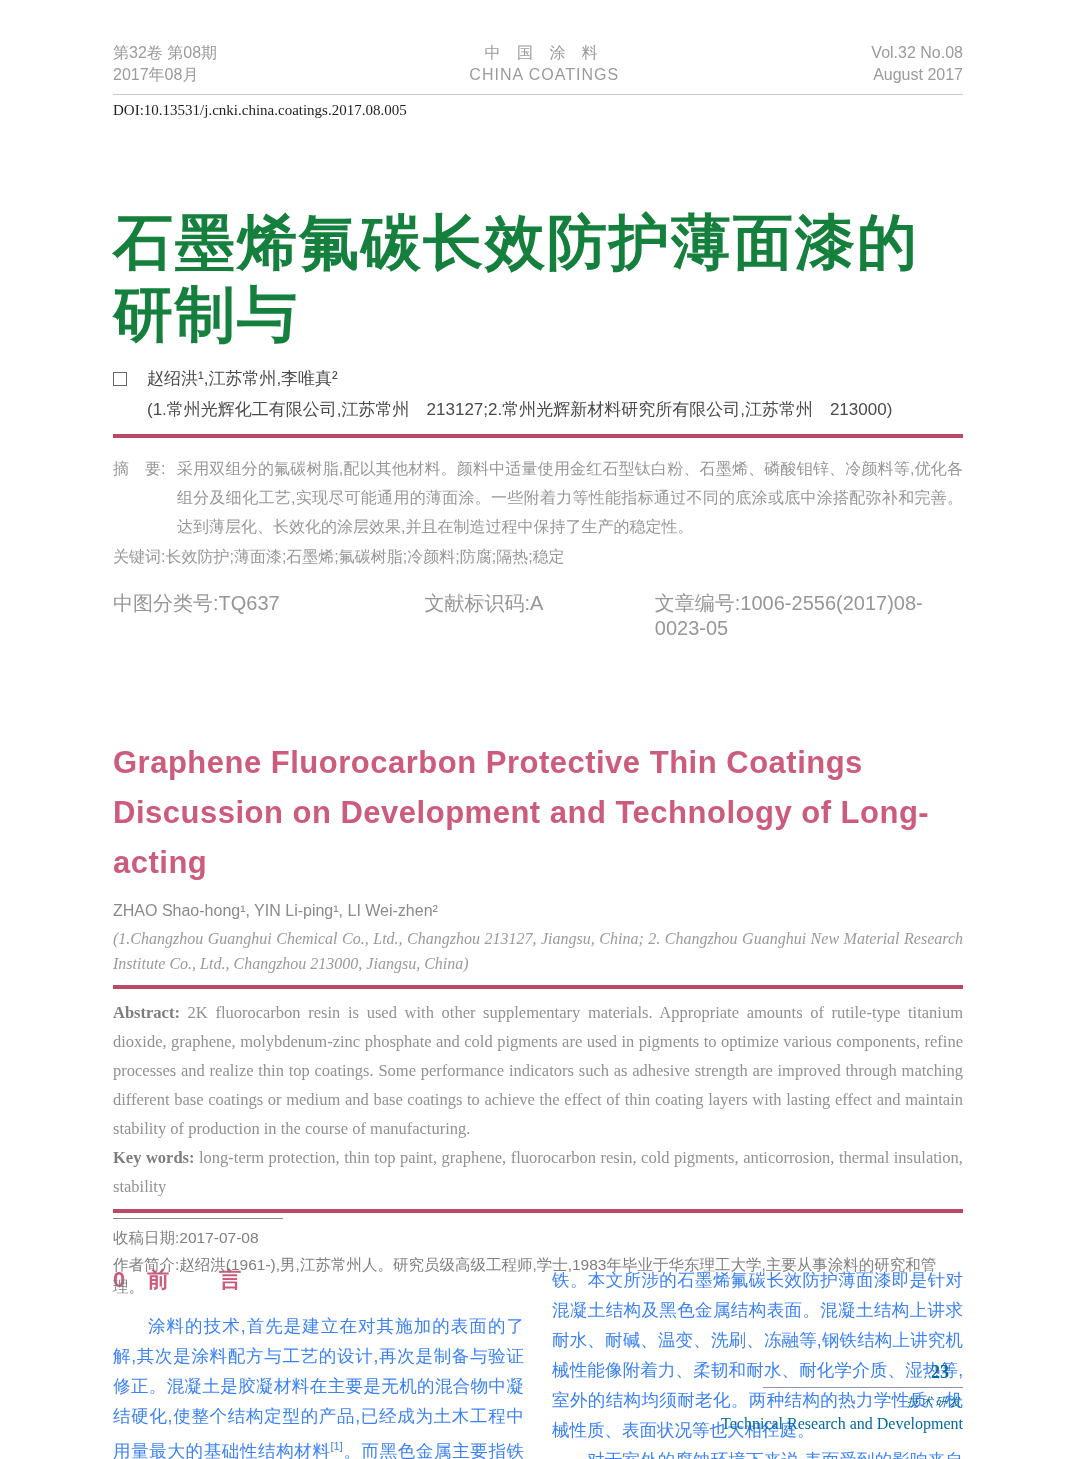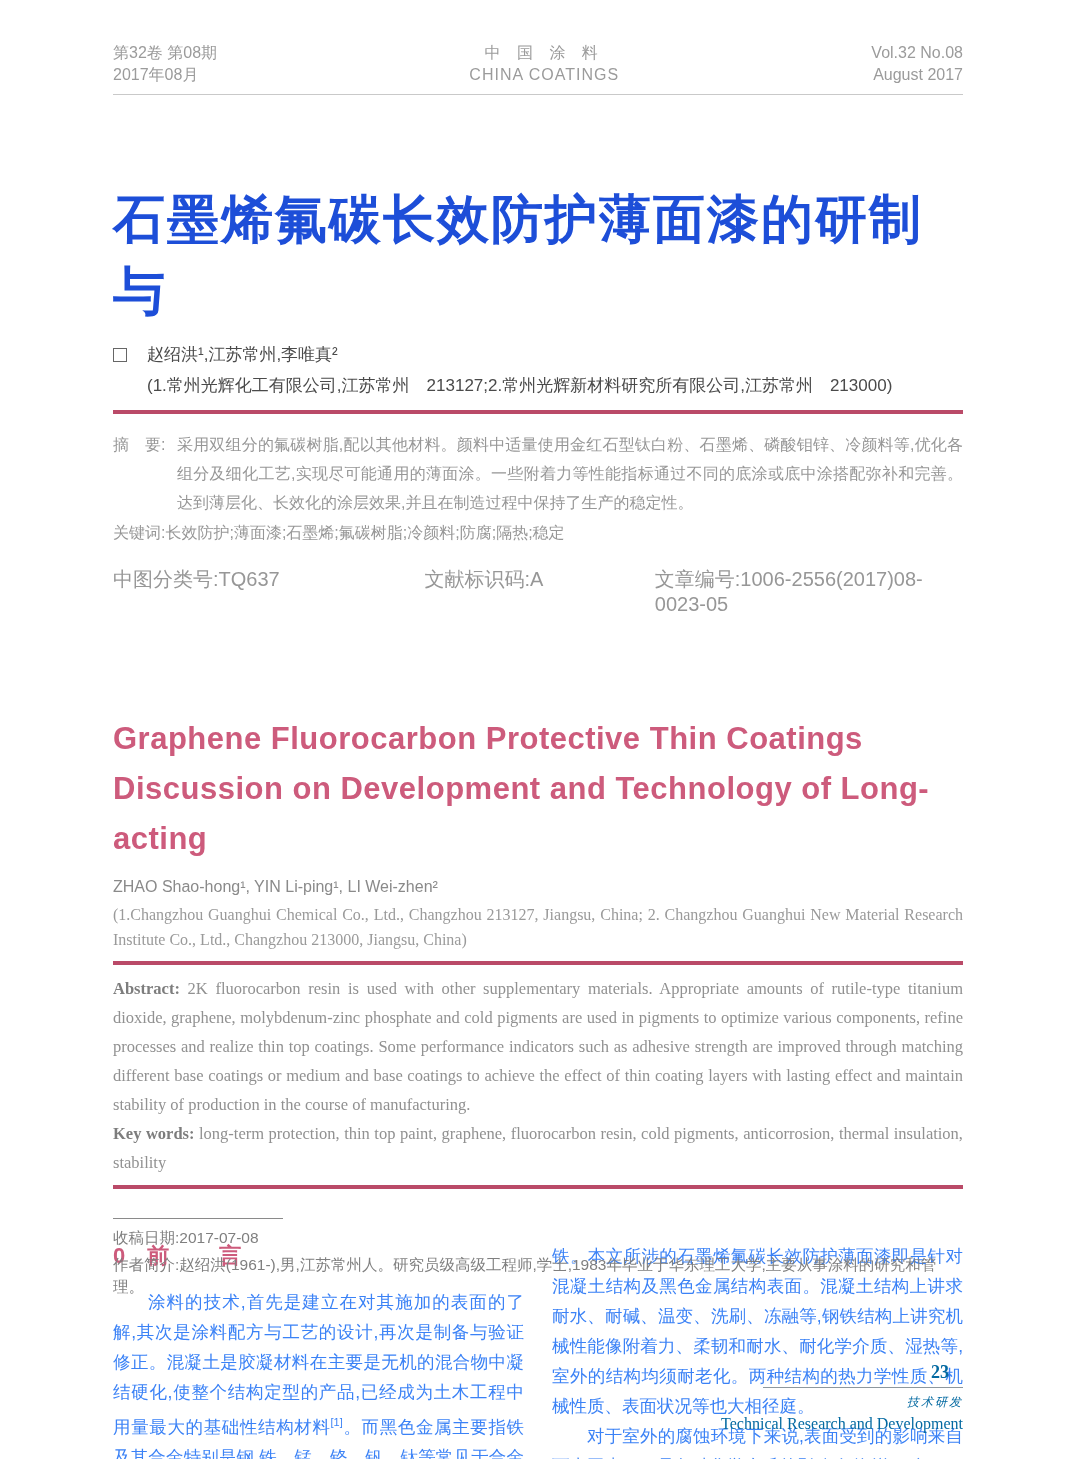--- a/index.html
+++ b/index.html
@@ -15,22 +15,22 @@
   
   .jheader { display:flex; justify-content:space-between; align-items:flex-start;
     border-bottom:1px solid #c9c9c9; padding-bottom:8px; color:#9b9b9b; font-size:16px; line-height:22px; }
   .jheader .col-c { text-align:center; }
   .jheader .col-r { text-align:right; }
   .jheader .zh-journal { letter-spacing:6px; }
   .jheader .en-journal { letter-spacing:1px; }
   .doi { margin-top:7px; font-size:15px; color:#1f1f1f; font-family:"Liberation Serif","DejaVu Serif",serif; }
 
   
-  .zh-title { margin-top:88px; color:#1d4ed8; font-weight:bold;
-    font-size:52px; line-height:72px; letter-spacing:2px; }
+  .zh-title { margin-top:88px; color:#15803d; font-weight:bold;
+    font-size:60px; line-height:72px; letter-spacing:2px; }
 
   
   .auth-row { margin-top:16px; display:flex; align-items:center; font-size:17px; color:#4a4a4a; }
   .auth-box { display:inline-block; width:14px; height:14px; border:1.5px solid #666; margin-right:20px; }
   .zh-affil { margin-top:8px; padding-left:34px; font-size:17px; color:#4a4a4a; }
 
   .pink-rule { height:4px; background:#ba4a68; border:0; }
   .rule-1 { margin-top:13px; }
 
   
@@ -39,21 +39,21 @@
   .abs-label { flex:0 0 64px; white-space:nowrap; }
   .abs-text { flex:1; text-align:justify; word-break:break-all; }
   .kw-zh { margin-top:1px; color:#979797; font-size:16px; line-height:29px; }
   .clc-row { margin-top:19px; display:flex; color:#979797; font-size:20px; }
   .clc-row .clc-a { width:345px; }
   .clc-row .clc-b { width:255px; }
 
   
   .en-title { margin-top:98px; color:#cd5b7c; font-weight:bold; font-size:31px; line-height:50px; letter-spacing:0.5px; }
   .en-authors { margin-top:14px; font-size:16px; color:#8a8a8a; }
-  .en-affil { margin-top:6px; font-family:"Liberation Serif","DejaVu Serif",serif; 
+  .en-affil { margin-top:6px; font-family:"Liberation Serif","DejaVu Serif",serif; font-style:italic;
     color:#9a9a9a; font-size:16px; line-height:25px; text-align:justify; }
   .rule-2 { margin-top:9px; }
 
   
   .abs-en { margin-top:9px; font-family:"Liberation Serif","DejaVu Serif",serif;
     color:#919191; font-size:16.5px; line-height:29px; text-align:justify; }
   .abs-en b, .kw-en b { color:#7d7d7d; }
   .kw-en { font-family:"Liberation Serif","DejaVu Serif",serif; color:#919191;
     font-size:16.5px; line-height:29px; text-align:justify; }
   .rule-3 { margin-top:8px; }
@@ -94,20 +94,21 @@
       </div>
       <div class="col-c">
         <div class="zh-journal">中 国 涂 料</div>
         <div class="en-journal">CHINA COATINGS</div>
       </div>
       <div class="col-r">
         <div>Vol.32 No.08</div>
         <div>August 2017</div>
       </div>
     </div>
+    <div class="doi">DOI:10.13531/j.cnki.china.coatings.2017.08.005</div>
 
     <h1 class="zh-title">
       <div>石墨烯氟碳长效防护薄面漆的研制与</div>
     </h1>
 
     <div class="auth-row">
       <span class="auth-box"></span>
       <span>赵绍洪¹,江苏常州,李唯真²</span>
     </div>
     <div class="zh-affil">(1.常州光辉化工有限公司,江苏常州　213127;2.常州光辉新材料研究所有限公司,江苏常州　213000)</div>

